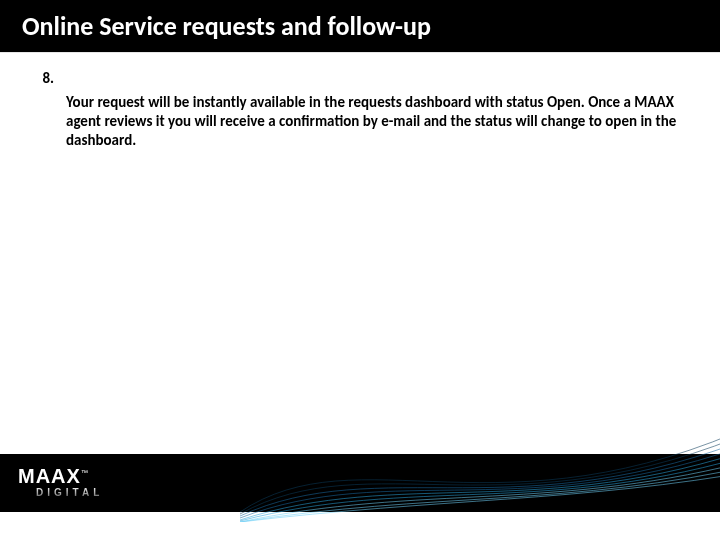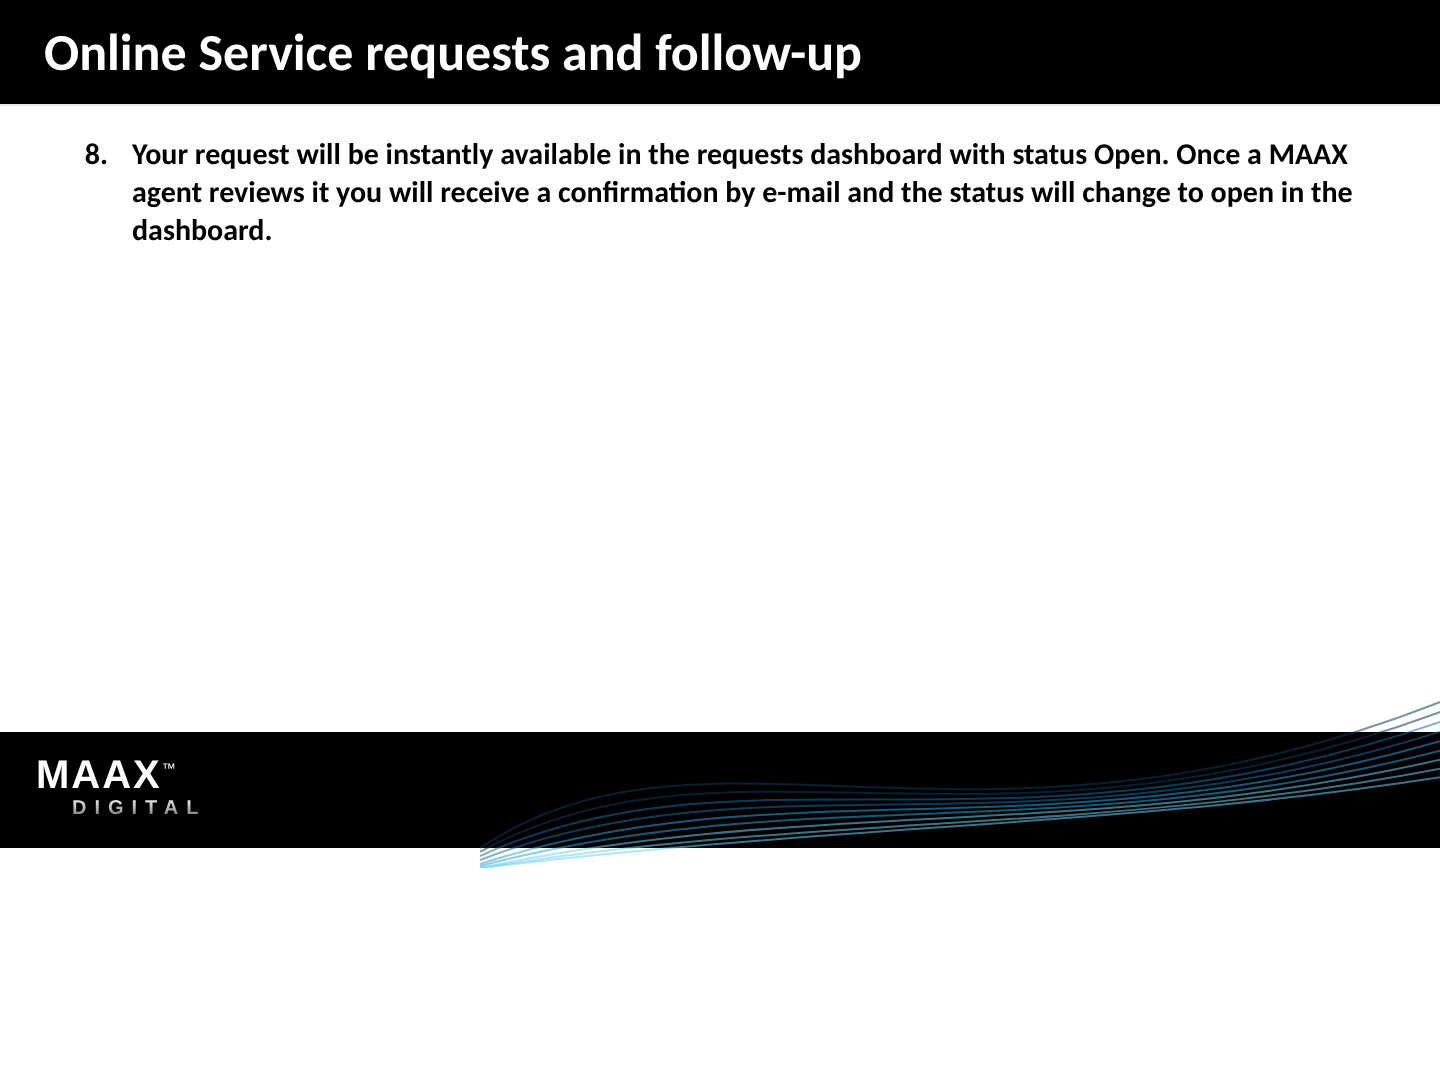--- a/index.html
+++ b/index.html
@@ -1,19 +1,19 @@
 <!DOCTYPE html>
 <html><head>
 <meta charset="utf-8">
 <style>
   * { margin: 0; padding: 0; box-sizing: border-box; }
   html, body { width: 720px; height: 540px; overflow: hidden; font-family: Calibri, Arial, sans-serif; }
   .slide {
     width: 720px;
-    height: 424px;
+    height: 512px;
     background: #000;
     position: relative;
   }
   .title-bar {
     position: absolute;
     top: 0; left: 0; right: 0;
     height: 52px;
     background: #000;
     display: flex;
     align-items: center;
@@ -48,20 +48,21 @@
     font-size: 15px;
     line-height: 1.28;
     font-weight: 600;
   }
   .list-number {
     min-width: 16px;
     text-align: right;
   }
   .list-body {
     flex: 1;
+    margin-top: 24px;
   }
   .footer {
     position: absolute;
     left: 0; right: 0; bottom: 0;
     height: 58px;
     background: #000;
   }
   
   .wave-wrap {
     position: absolute;

